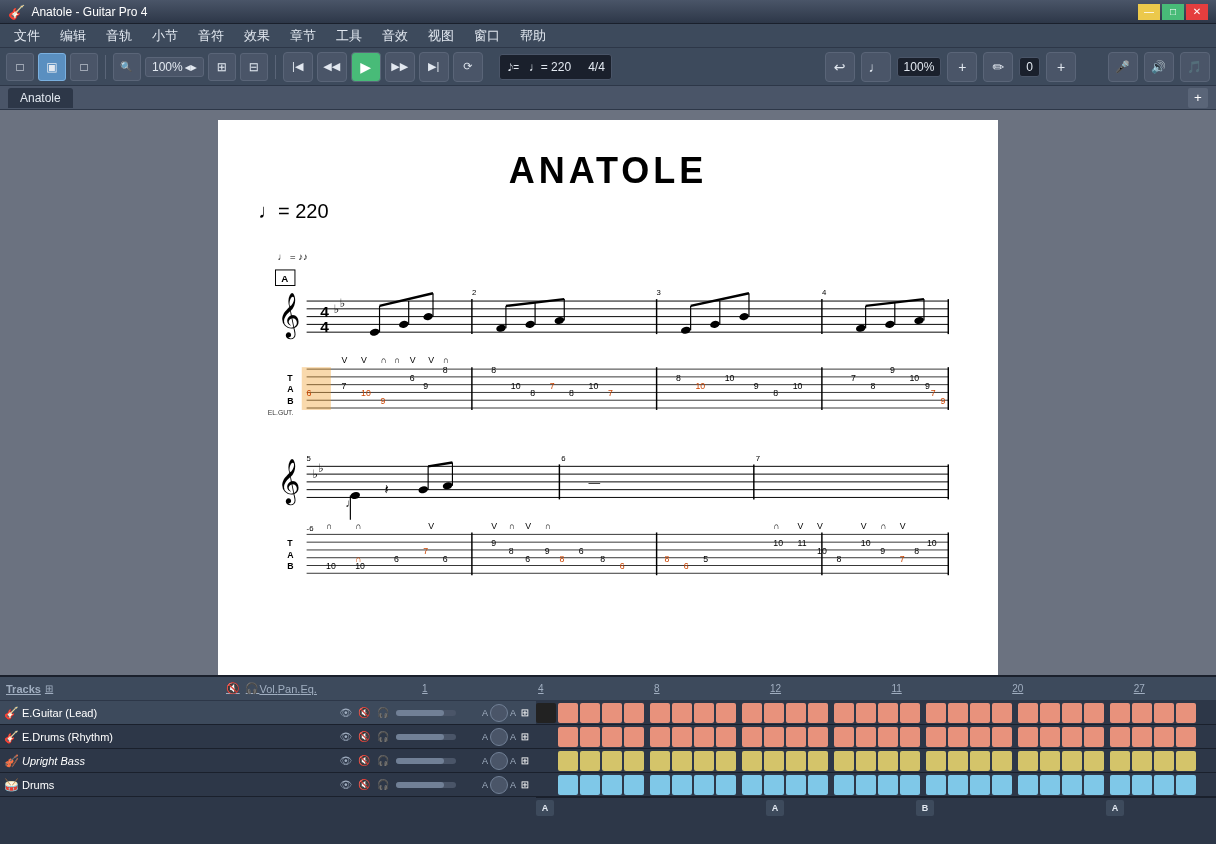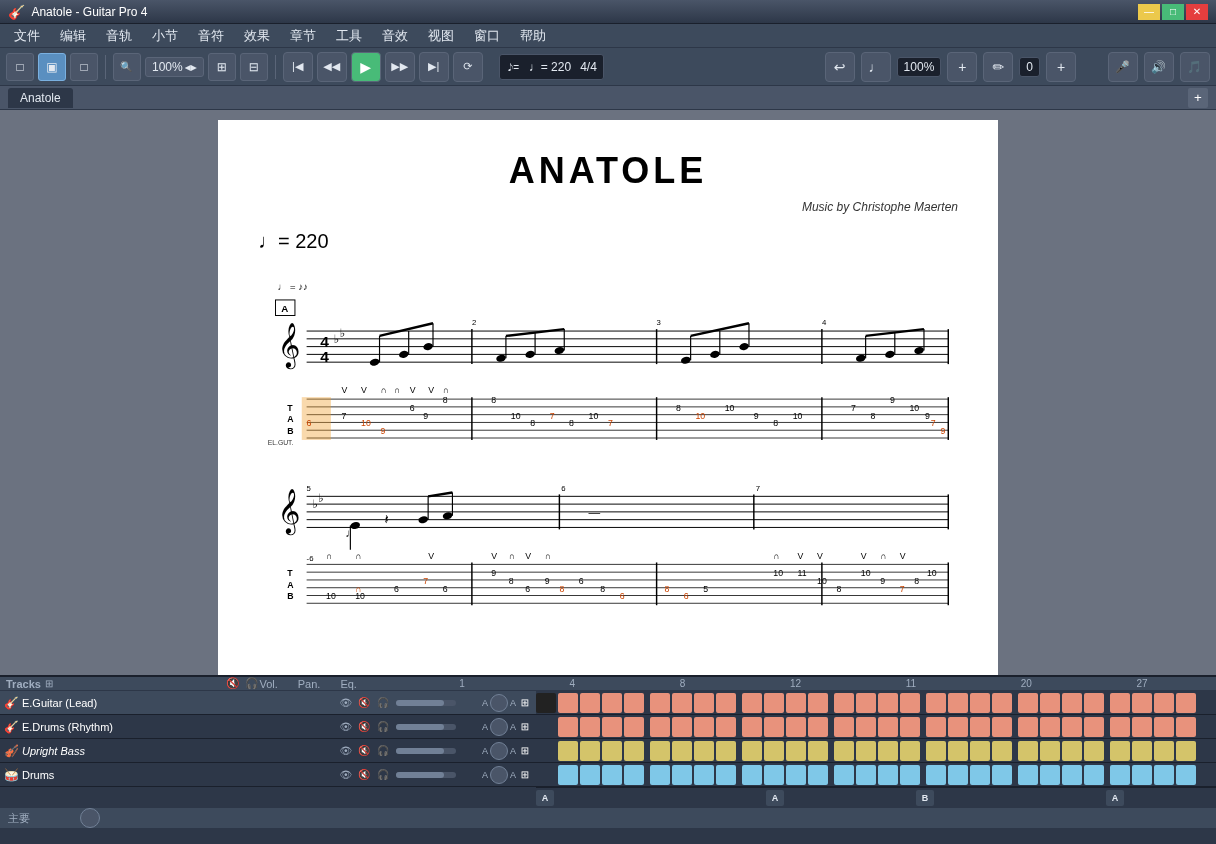--- a/index.html
+++ b/index.html
@@ -180,20 +180,21 @@
     }
     #track-header {
       background: #3d4a5c;
       height: 24px;
       display: flex;
       align-items: center;
       padding: 0 6px;
       border-bottom: 1px solid #2d3748;
       font-size: 11px;
       color: #a0aec0;
+      text-decoration: underline;
     }
     #tracks-container { display: flex; flex: 1; }
     #track-list {
       width: 536px;
       min-width: 536px;
     }
     .track-row {
       height: 24px;
       display: flex;
       align-items: center;
@@ -301,21 +302,21 @@
   <button class="t-btn" style="font-size:11px;">⟳</button>
 
   <div style="width:8px"></div>
 
 
   <div style="display:flex; align-items:center; gap:3px; background:#1a202c; border:1px solid #4a5568; border-radius:3px; padding:2px 6px;">
     <svg width="20" height="20">
       <text x="2" y="14" fill="#e2e8f0" font-size="10">𝅘𝅥𝅮=</text>
     </svg>
     <span style="color:#e2e8f0; font-size:12px;">♩= 220</span>
-    <span style="color:#e2e8f0; font-size:12px; margin-left:6px;">4/4</span>
+    <span style="color:#e2e8f0; font-size:12px; margin-left:14px;">4/4</span>
   </div>
 
   <div class="right-tools">
     <button class="t-btn">↩</button>
     <button class="t-btn">♩</button>
     <div style="background:#1a202c; border:1px solid #4a5568; border-radius:3px; padding:2px 6px; font-size:12px; color:#e2e8f0;">
       <span>100%</span>
     </div>
     <button class="t-btn">+</button>
     <button class="t-btn">✏</button>
@@ -330,21 +331,20 @@
 
 <div id="tab-bar">
   <div class="tab-item">Anatole</div>
   <button class="tab-add">+</button>
 </div>
 
 <div id="score-area">
   <div id="score-page">
     
     <div class="score-title">ANATOLE</div>
-    <div class="score-composer">Music by Christophe Maerten</div>
     <div class="score-tempo">♩= 220</div>
 
     
     <svg class="score-svg-area" viewBox="0 0 720 540" xmlns="http://www.w3.org/2000/svg">
 
       <text x="20" y="28" font-size="10" font-style="italic" fill="#000">♩ = ♪♪</text>
 
       <rect x="18" y="38" width="20" height="16" fill="none" stroke="#000" stroke-width="1"></rect>
       <text x="24" y="50" font-size="10" fill="#000" font-weight="bold">A</text>
 
@@ -578,21 +578,21 @@
 
   <div id="track-header">
     <div style="width:220px; display:flex; align-items:center; gap:4px;">
       <span style="font-weight:bold;">Tracks</span>
       <span style="font-size:10px;">⊞</span>
     </div>
     <div style="display:flex; gap:6px; align-items:center;">
       <span>🔇</span>
       <span>🎧</span>
     </div>
-    <div style="margin-left:auto; display:flex; gap:20px; align-items:center; padding-right:40px;">
+    <div style="margin-left:auto; display:flex; align-items:center; padding-right:40px;">
       <span class="col-label">Vol.</span>
       <span class="col-label">Pan.</span>
       <span class="col-label">Eq.</span>
     </div>
     <div style="flex:1; display:flex; align-items:center; justify-content:space-around; padding: 0 10px; font-size:10px;">
       <span>1</span>
       <span>4</span>
       <span>8</span>
       <span>12</span>
       <span>11</span>
@@ -813,19 +813,13 @@
 
       <div style="position:relative; height:20px; background:#2d3748; border-top: 1px solid #1a202c;">
         <div style="position:absolute; left:0; top:2px; width:18px; height:16px; background:#3d4a5c; border-radius:2px; display:flex; align-items:center; justify-content:center; font-size:9px; font-weight:bold; color:#e2e8f0;">A</div>
         <div style="position:absolute; left:230px; top:2px; width:18px; height:16px; background:#3d4a5c; border-radius:2px; display:flex; align-items:center; justify-content:center; font-size:9px; font-weight:bold; color:#e2e8f0;">A</div>
         <div style="position:absolute; left:380px; top:2px; width:18px; height:16px; background:#3d4a5c; border-radius:2px; display:flex; align-items:center; justify-content:center; font-size:9px; font-weight:bold; color:#e2e8f0;">B</div>
         <div style="position:absolute; left:570px; top:2px; width:18px; height:16px; background:#3d4a5c; border-radius:2px; display:flex; align-items:center; justify-content:center; font-size:9px; font-weight:bold; color:#e2e8f0;">A</div>
       </div>
     </div>
   </div>
 
-  <div id="footer-bar">
-    <span>主要</span>
-    <div style="margin-left:50px; display:flex; align-items:center;">
-      <div style="width:20px; height:20px; border-radius:50%; background:#4a5568; border:1px solid #718096;"></div>
-    </div>
-  </div>
 </div>
 
 </body></html>

